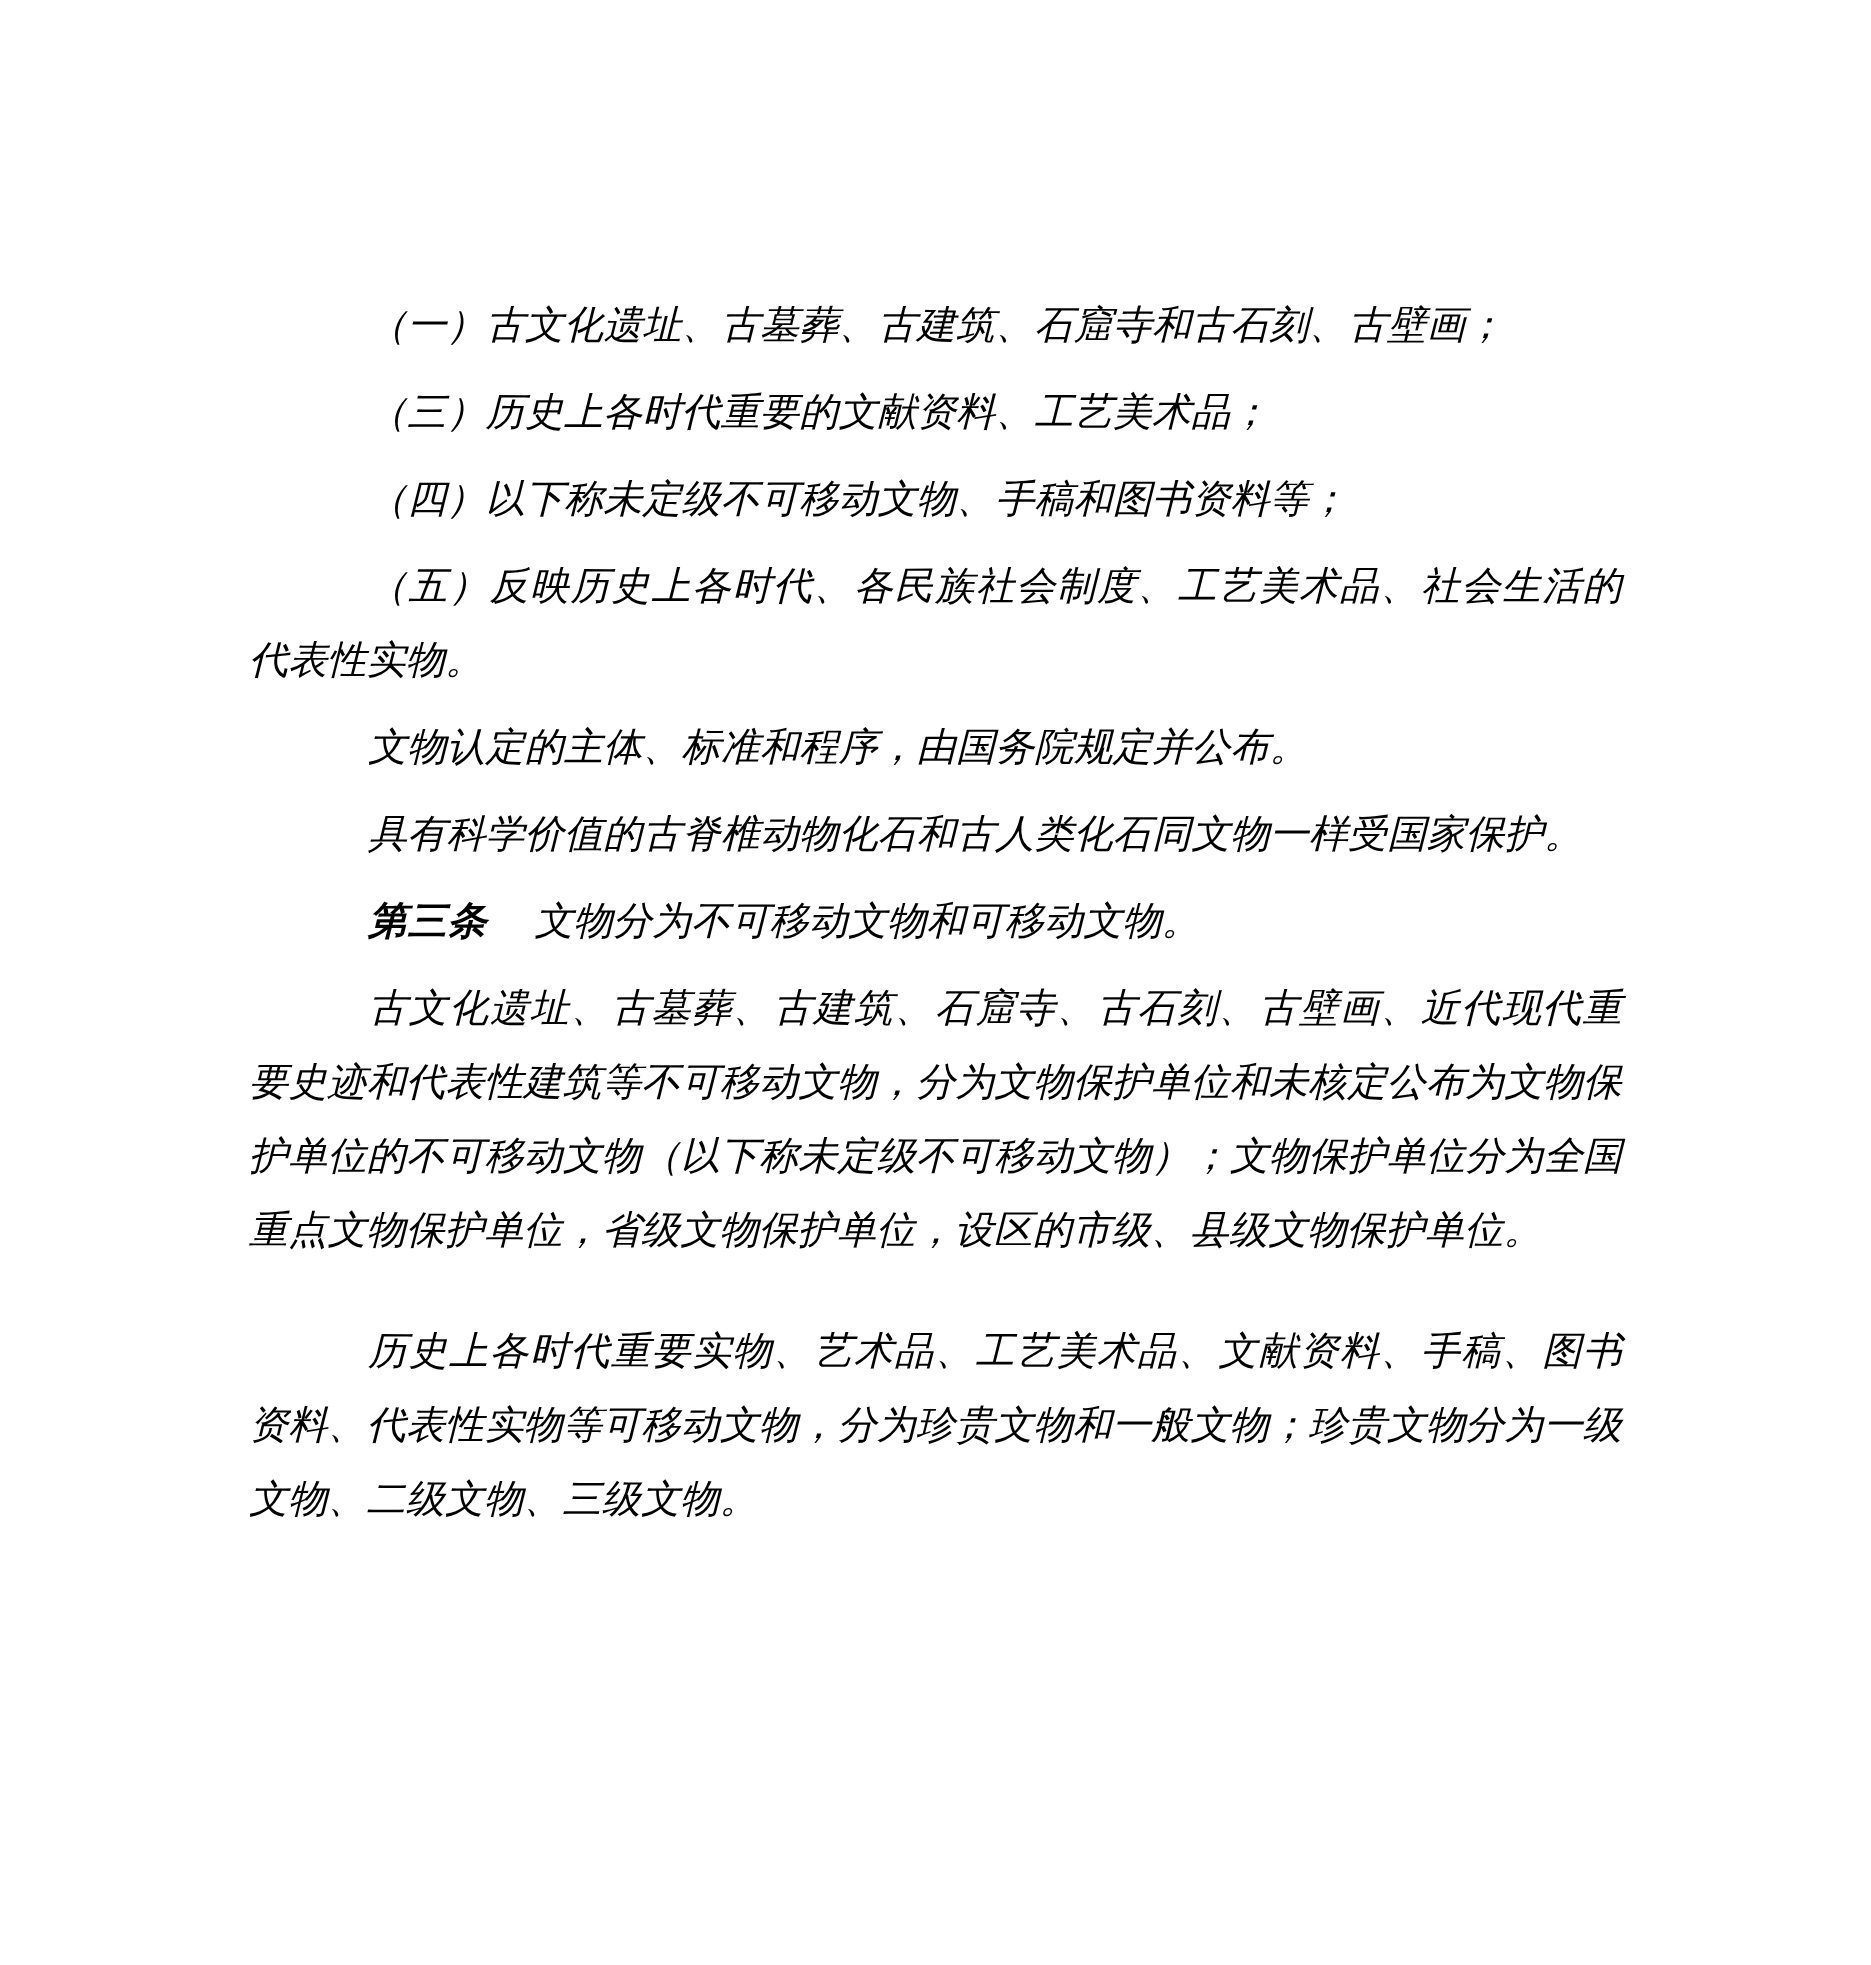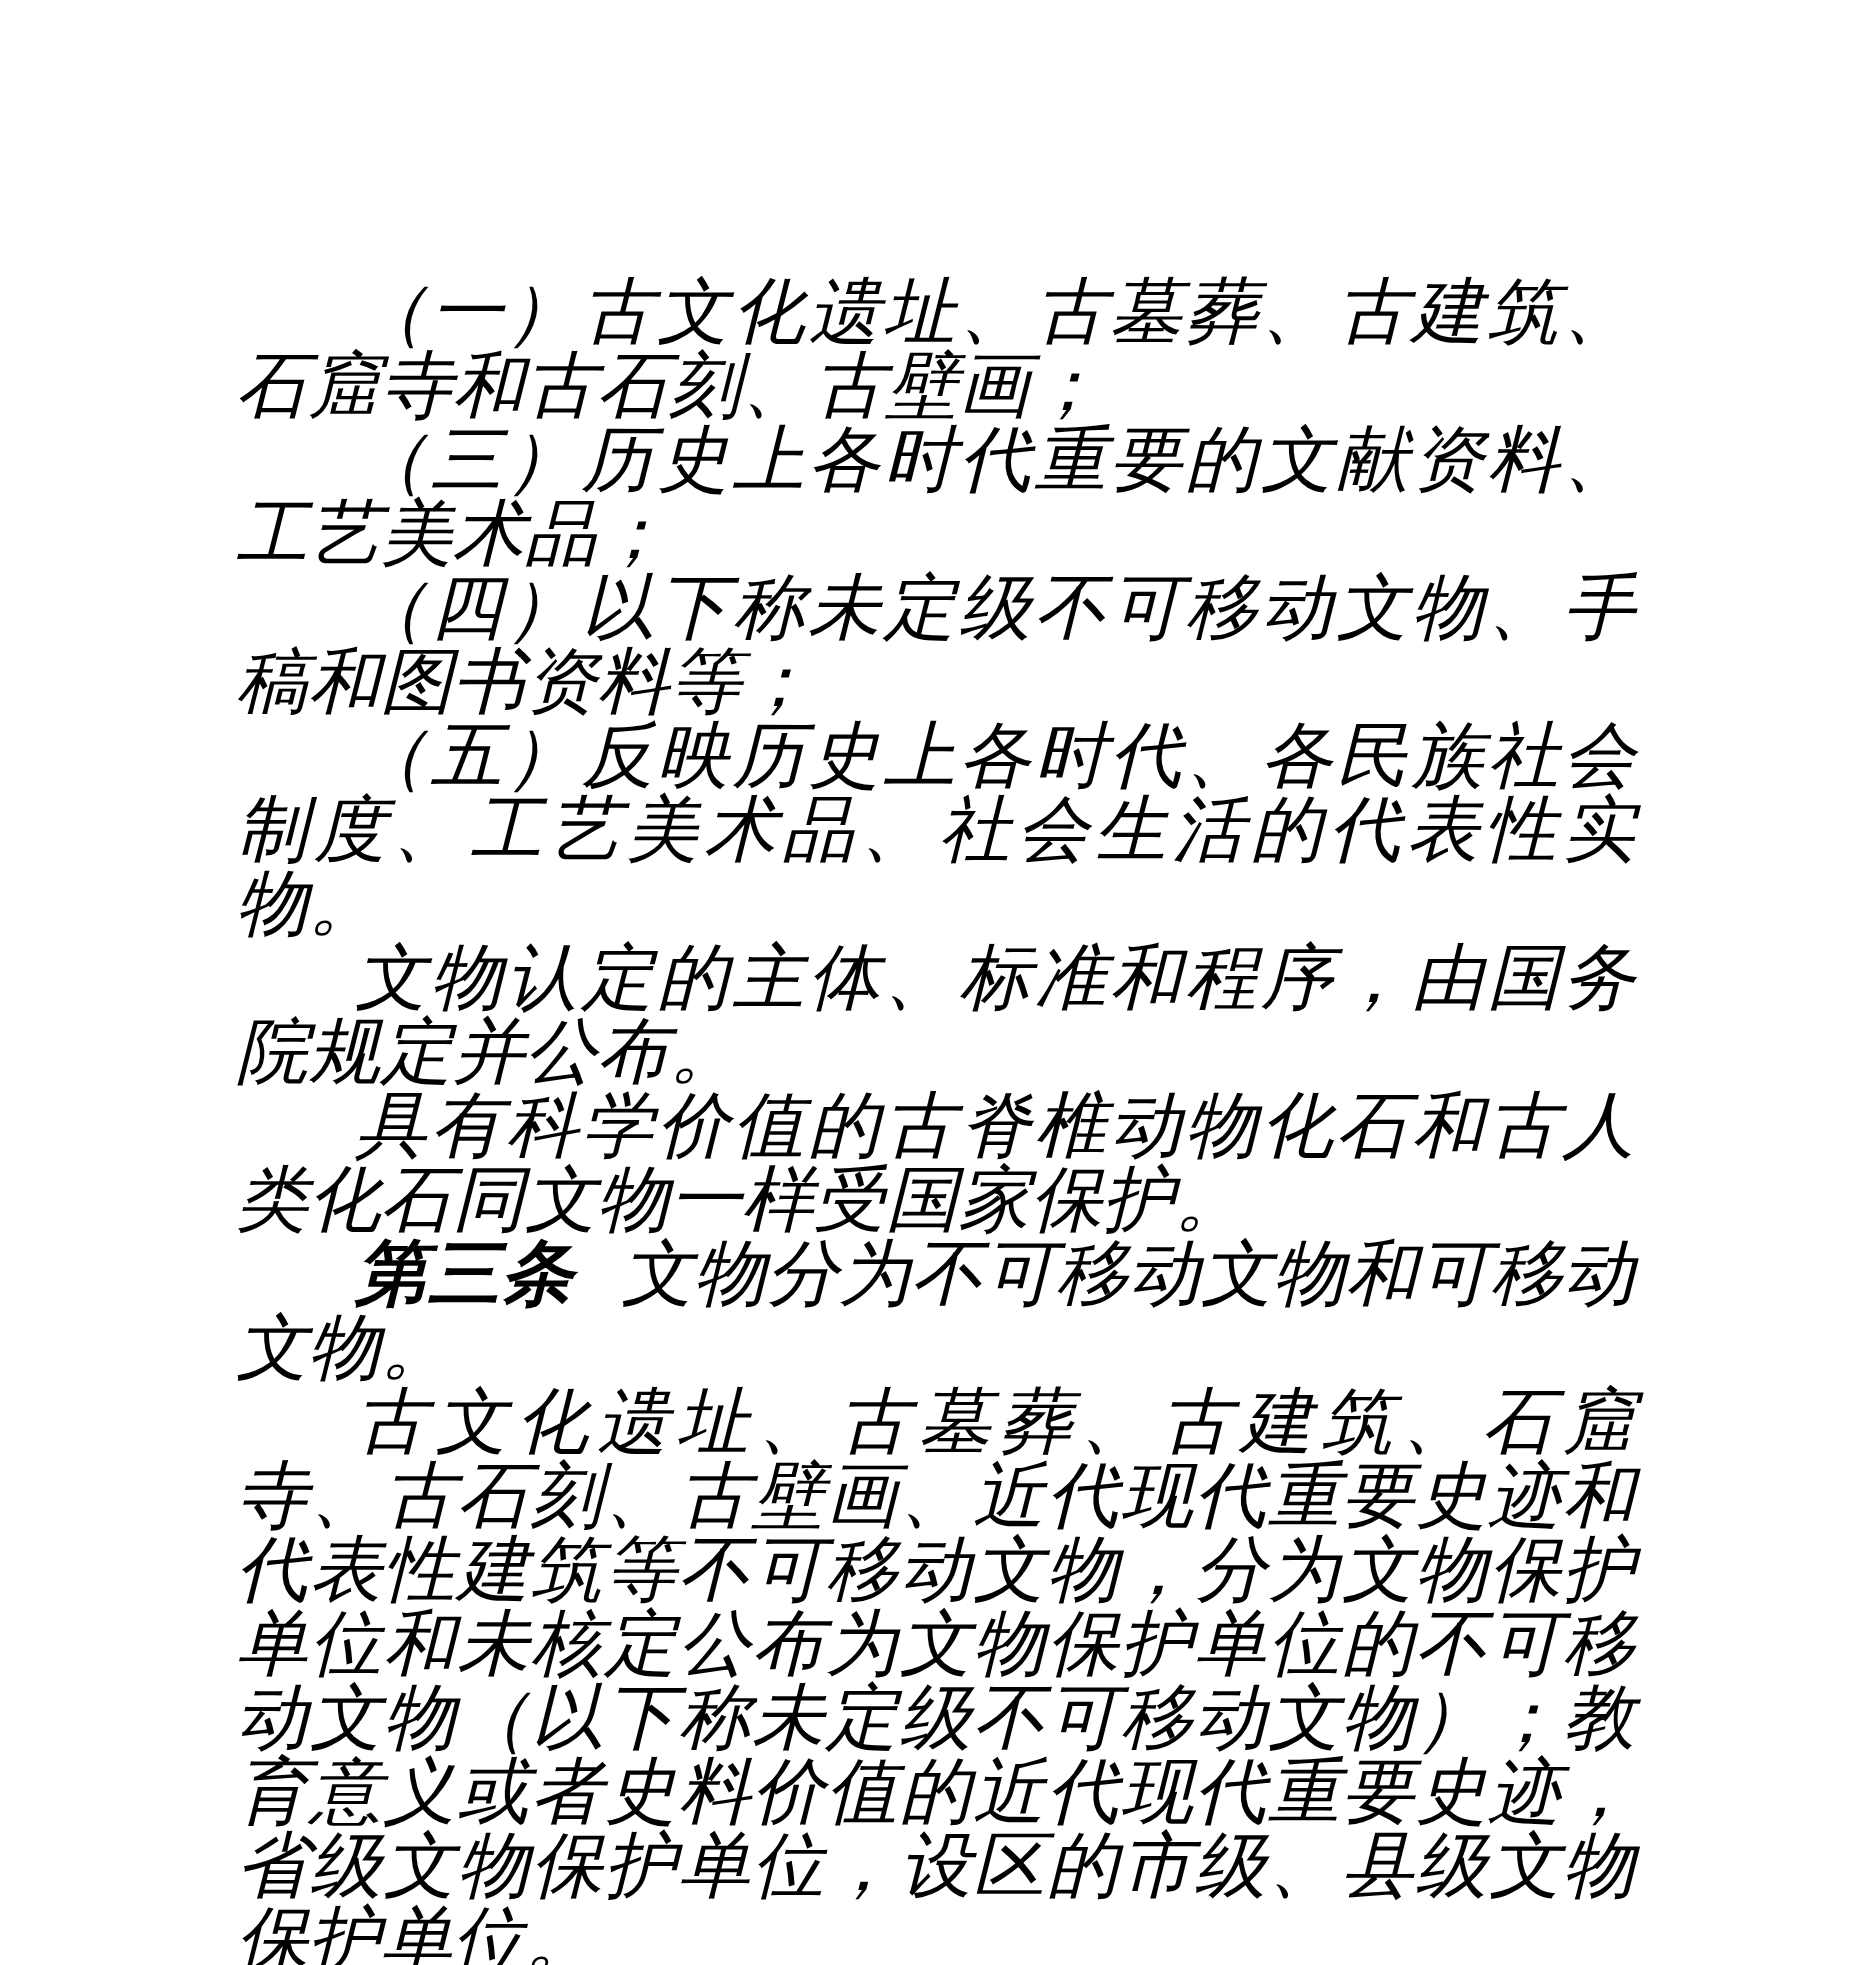--- a/index.html
+++ b/index.html
@@ -15,24 +15,24 @@
     box-sizing: border-box;
     overflow: hidden;
   }
   .body-col {
     position: absolute;
     left: 236px;
     top: 275px;
     width: 1399px;
   }
   p.para {
-    margin: 0;
+    margin: 13px;
     padding: 0;
     font-family: "Liberation Serif", "DejaVu Serif", serif;
-    font-size: 72px;
+    font-size: 39px;
     line-height: 74px;
     color: #000000;
     text-align: justify;
     text-justify: inter-ideograph;
     text-indent: 0;
     letter-spacing: 0.2px;
     font-style: italic;
     font-weight: 400;
     word-break: break-all;
     -webkit-font-smoothing: antialiased;
@@ -70,20 +70,20 @@
     <p class="para indent">（五）反映历史上各时代、各民族社会制度、工艺美术品、社会生活的代表性实物。</p>
 
     <p class="para indent">文物认定的主体、标准和程序，由国务院规定并公布。</p>
 
     <p class="para indent">具有科学价值的古脊椎动物化石和古人类化石同文物一样受国家保护。</p>
 
     <p class="para indent">
       <span class="art-label">第三条</span><span class="art-space"></span><span>文物分为不可移动文物和可移动文物。</span>
     </p>
 
-    <p class="para indent">古文化遗址、古墓葬、古建筑、石窟寺、古石刻、古壁画、近代现代重要史迹和代表性建筑等不可移动文物，分为文物保护单位和未核定公布为文物保护单位的不可移动文物（以下称未定级不可移动文物）；教育意义或者史料价值的近代现代重要史迹，省级文物保护单位，设区的市级、县级文物保护单位。</p>
+    <p class="para indent">古文化遗址、古墓葬、古建筑、石窟寺、古石刻、古壁画、近代现代重要史迹和代表性建筑等不可移动文物，分为文物保护单位和未核定公布为文物保护单位的不可移动文物（以下称未定级不可移动文物）；文物保护单位分为全国重点文物保护单位，省级文物保护单位，设区的市级、县级文物保护单位。</p>
 
     <p class="para indent gap-before">历史上各时代重要实物、艺术品、工艺美术品、文献资料、手稿、图书资料、代表性实物等可移动文物，分为珍贵文物和一般文物；珍贵文物分为一级文物、二级文物、三级文物。</p>
 
   </div>
 
 </div>
 
 
 </body></html>

